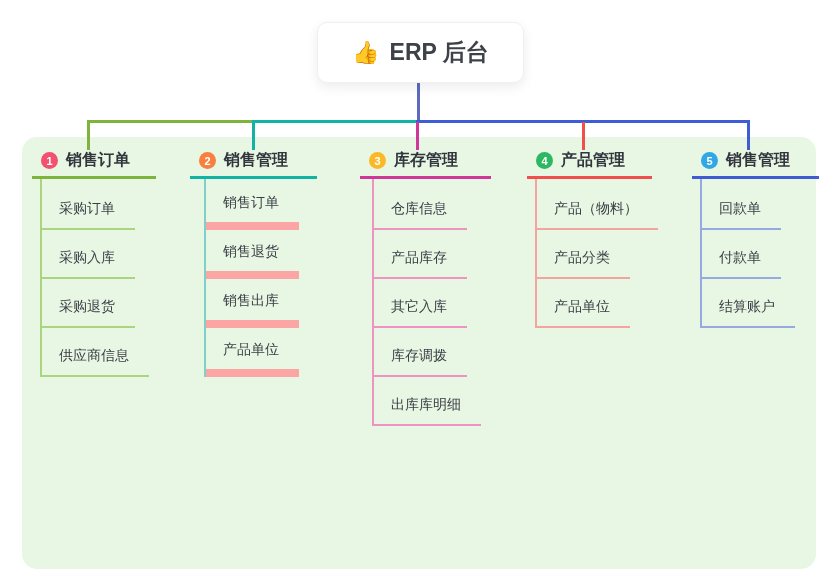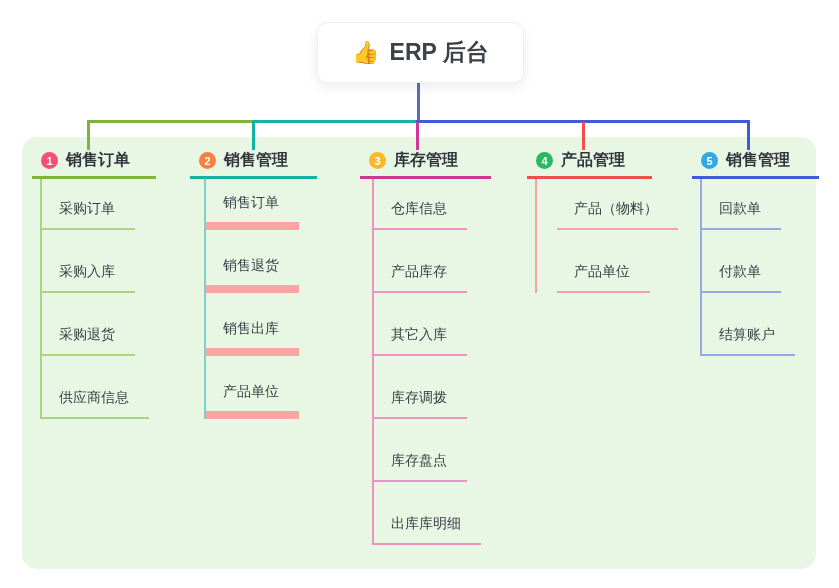--- a/index.html
+++ b/index.html
@@ -34,36 +34,36 @@
   .title{position:absolute;top:145px;height:31px;z-index:2;
          display:flex;align-items:center;gap:8px;padding-left:9px;
          box-sizing:content-box;font-size:16px;font-weight:600;color:#32363c;}
   .badge{width:17px;height:17px;border-radius:50%;color:#fff;font-size:11px;
          font-weight:700;display:flex;align-items:center;justify-content:center;
          flex:0 0 auto;}
 
   
   .children{position:absolute;top:179px;z-index:2;display:flex;
             flex-direction:column;align-items:flex-start;}
-  .child{height:63px;display:flex;align-items:flex-end;box-sizing:border-box;
+  .child{height:49px;display:flex;align-items:flex-end;box-sizing:border-box;
          padding:0 20px 10px 17px;font-size:14px;color:#3a3e44;white-space:nowrap;}
   .child:first-child{height:51px;}
 
   
   .t1{left:32px; width:115px;border-bottom:3px solid #7eb43d;}
   .t2{left:190px;width:118px;border-bottom:3px solid #12b2a4;}
   .t3{left:360px;width:122px;border-bottom:3px solid #cf3798;}
   .t4{left:527px;width:116px;border-bottom:3px solid #f04f4c;}
   .t5{left:692px;width:118px;border-bottom:3px solid #3f5bd6;}
   .g1{background:#f25270;} .g2{background:#f87f3d;} .g3{background:#fbb927;}
   .g4{background:#2cb862;} .g5{background:#2fa8e5;}
   .c1{left:40px; border-left:2px solid #a9d57f;} .c1 .child{border-bottom:2px solid #a9d57f;}
   .c2{left:204px;border-left:2px solid #7fd0c8;} .c2 .child{border-bottom:8px solid #fca5a5;}
   .c3{left:372px;border-left:2px solid #ef93c3;} .c3 .child{border-bottom:2px solid #ef93c3;}
-  .c4{left:535px;border-left:2px solid #f5a3a0;} .c4 .child{border-bottom:2px solid #f5a3a0;margin-left:20px;}
+  .c4{left:535px;border-left:2px solid #f5a3a0;} .c4 .child{border-bottom:2px solid #f5a3a0;}
   .c5{left:700px;border-left:2px solid #97a9e1;} .c5 .child{border-bottom:2px solid #97a9e1;}
 </style>
 </head>
 <body>
 
 <div class="stage">
 
   <div class="panel"></div>
 
   <div class="root-card">
@@ -105,30 +105,30 @@
 
   <div class="title t3">
     <span class="badge g3">3</span>
     <span>库存管理</span>
   </div>
   <div class="children c3">
     <div class="child">仓库信息</div>
     <div class="child">产品库存</div>
     <div class="child">其它入库</div>
     <div class="child">库存调拨</div>
-    <div class="child">库存盘点</div>
     <div class="child">出库库明细</div>
   </div>
 
   <div class="title t4">
     <span class="badge g4">4</span>
     <span>产品管理</span>
   </div>
   <div class="children c4">
     <div class="child">产品（物料）</div>
+    <div class="child">产品分类</div>
     <div class="child">产品单位</div>
   </div>
 
   <div class="title t5">
     <span class="badge g5">5</span>
     <span>销售管理</span>
   </div>
   <div class="children c5">
     <div class="child">回款单</div>
     <div class="child">付款单</div>

